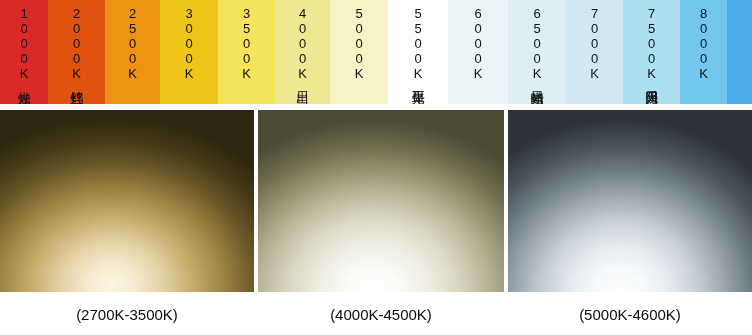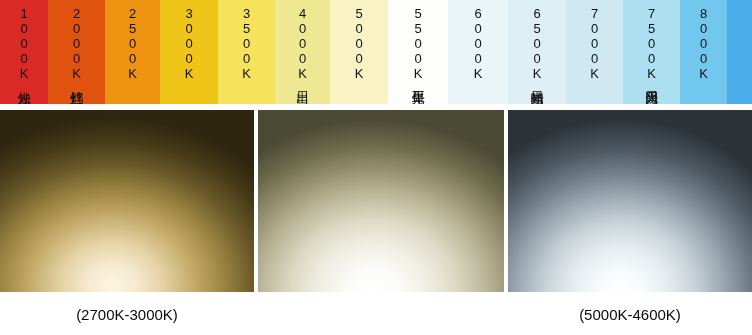--- a/index.html
+++ b/index.html
@@ -188,17 +188,18 @@
       </div>
       <div class="photo photo-neutral" style="left: 258px; width: 246px;">
         <div class="photo-inner"></div>
       </div>
       <div class="photo photo-cool" style="left: 508px; width: 244px;">
         <div class="photo-inner"></div>
       </div>
     </div>
 
   <div id="caption-row">
-      <div class="caption" style="left: 0px; width: 254px;">(2700K-3000K)</div>
+      <div class="caption" style="left: 0px; width: 254px;">(2700K-3500K)</div>
+      <div class="caption" style="left: 258px; width: 246px;">(4000K-4500K)</div>
       <div class="caption" style="left: 508px; width: 244px;">(5000K-4600K)</div>
     </div>
 
 </div>
 
 </body></html>

